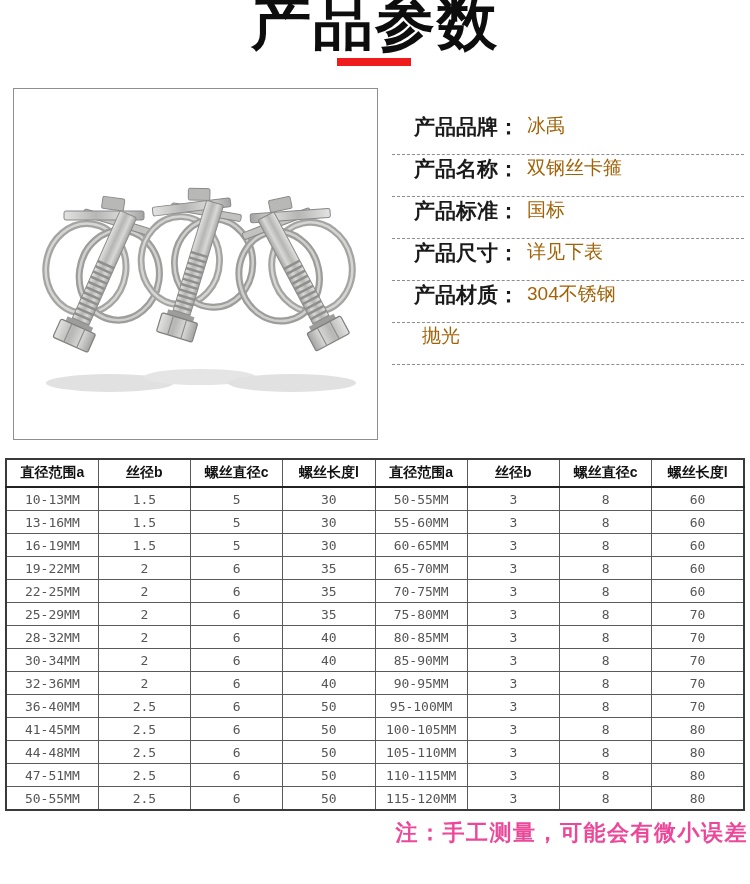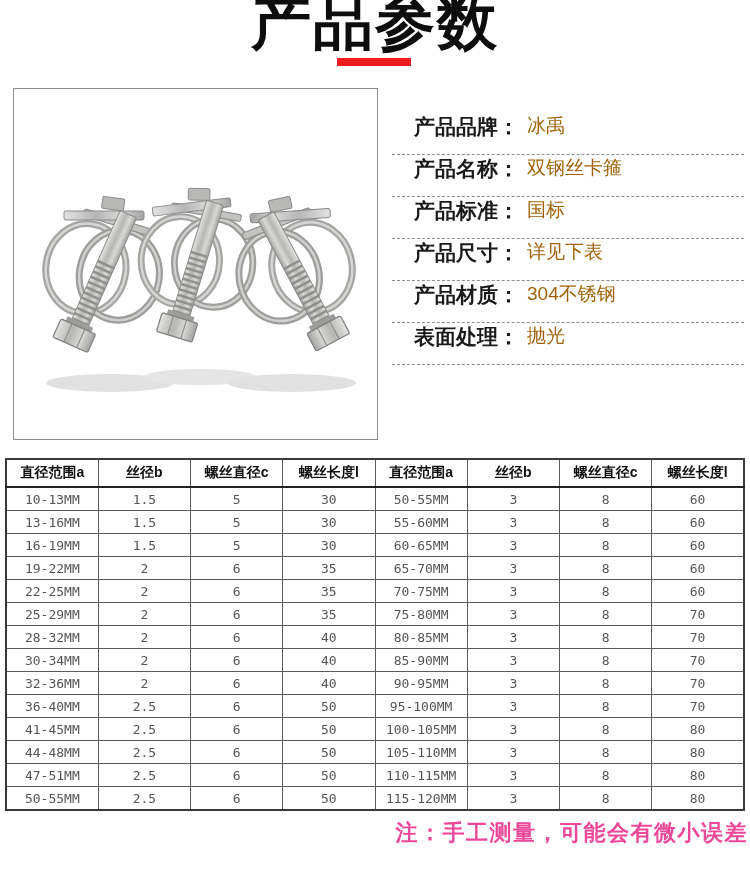--- a/index.html
+++ b/index.html
@@ -103,21 +103,20 @@
       </li>
       <li class="spec-row">
         <span class="spec-label">产品尺寸：</span>
         <span class="spec-value">详见下表</span>
       </li>
       <li class="spec-row">
         <span class="spec-label">产品材质：</span>
         <span class="spec-value">304不锈钢</span>
       </li>
       <li class="spec-row">
-        <span class="spec-label">表面处理：</span>
         <span class="spec-value">抛光</span>
       </li>
     </ul>
 
   <table class="size-table">
     <thead>
       <tr>
           <th>直径范围a</th>
           <th>丝径b</th>
           <th>螺丝直径c</th>

